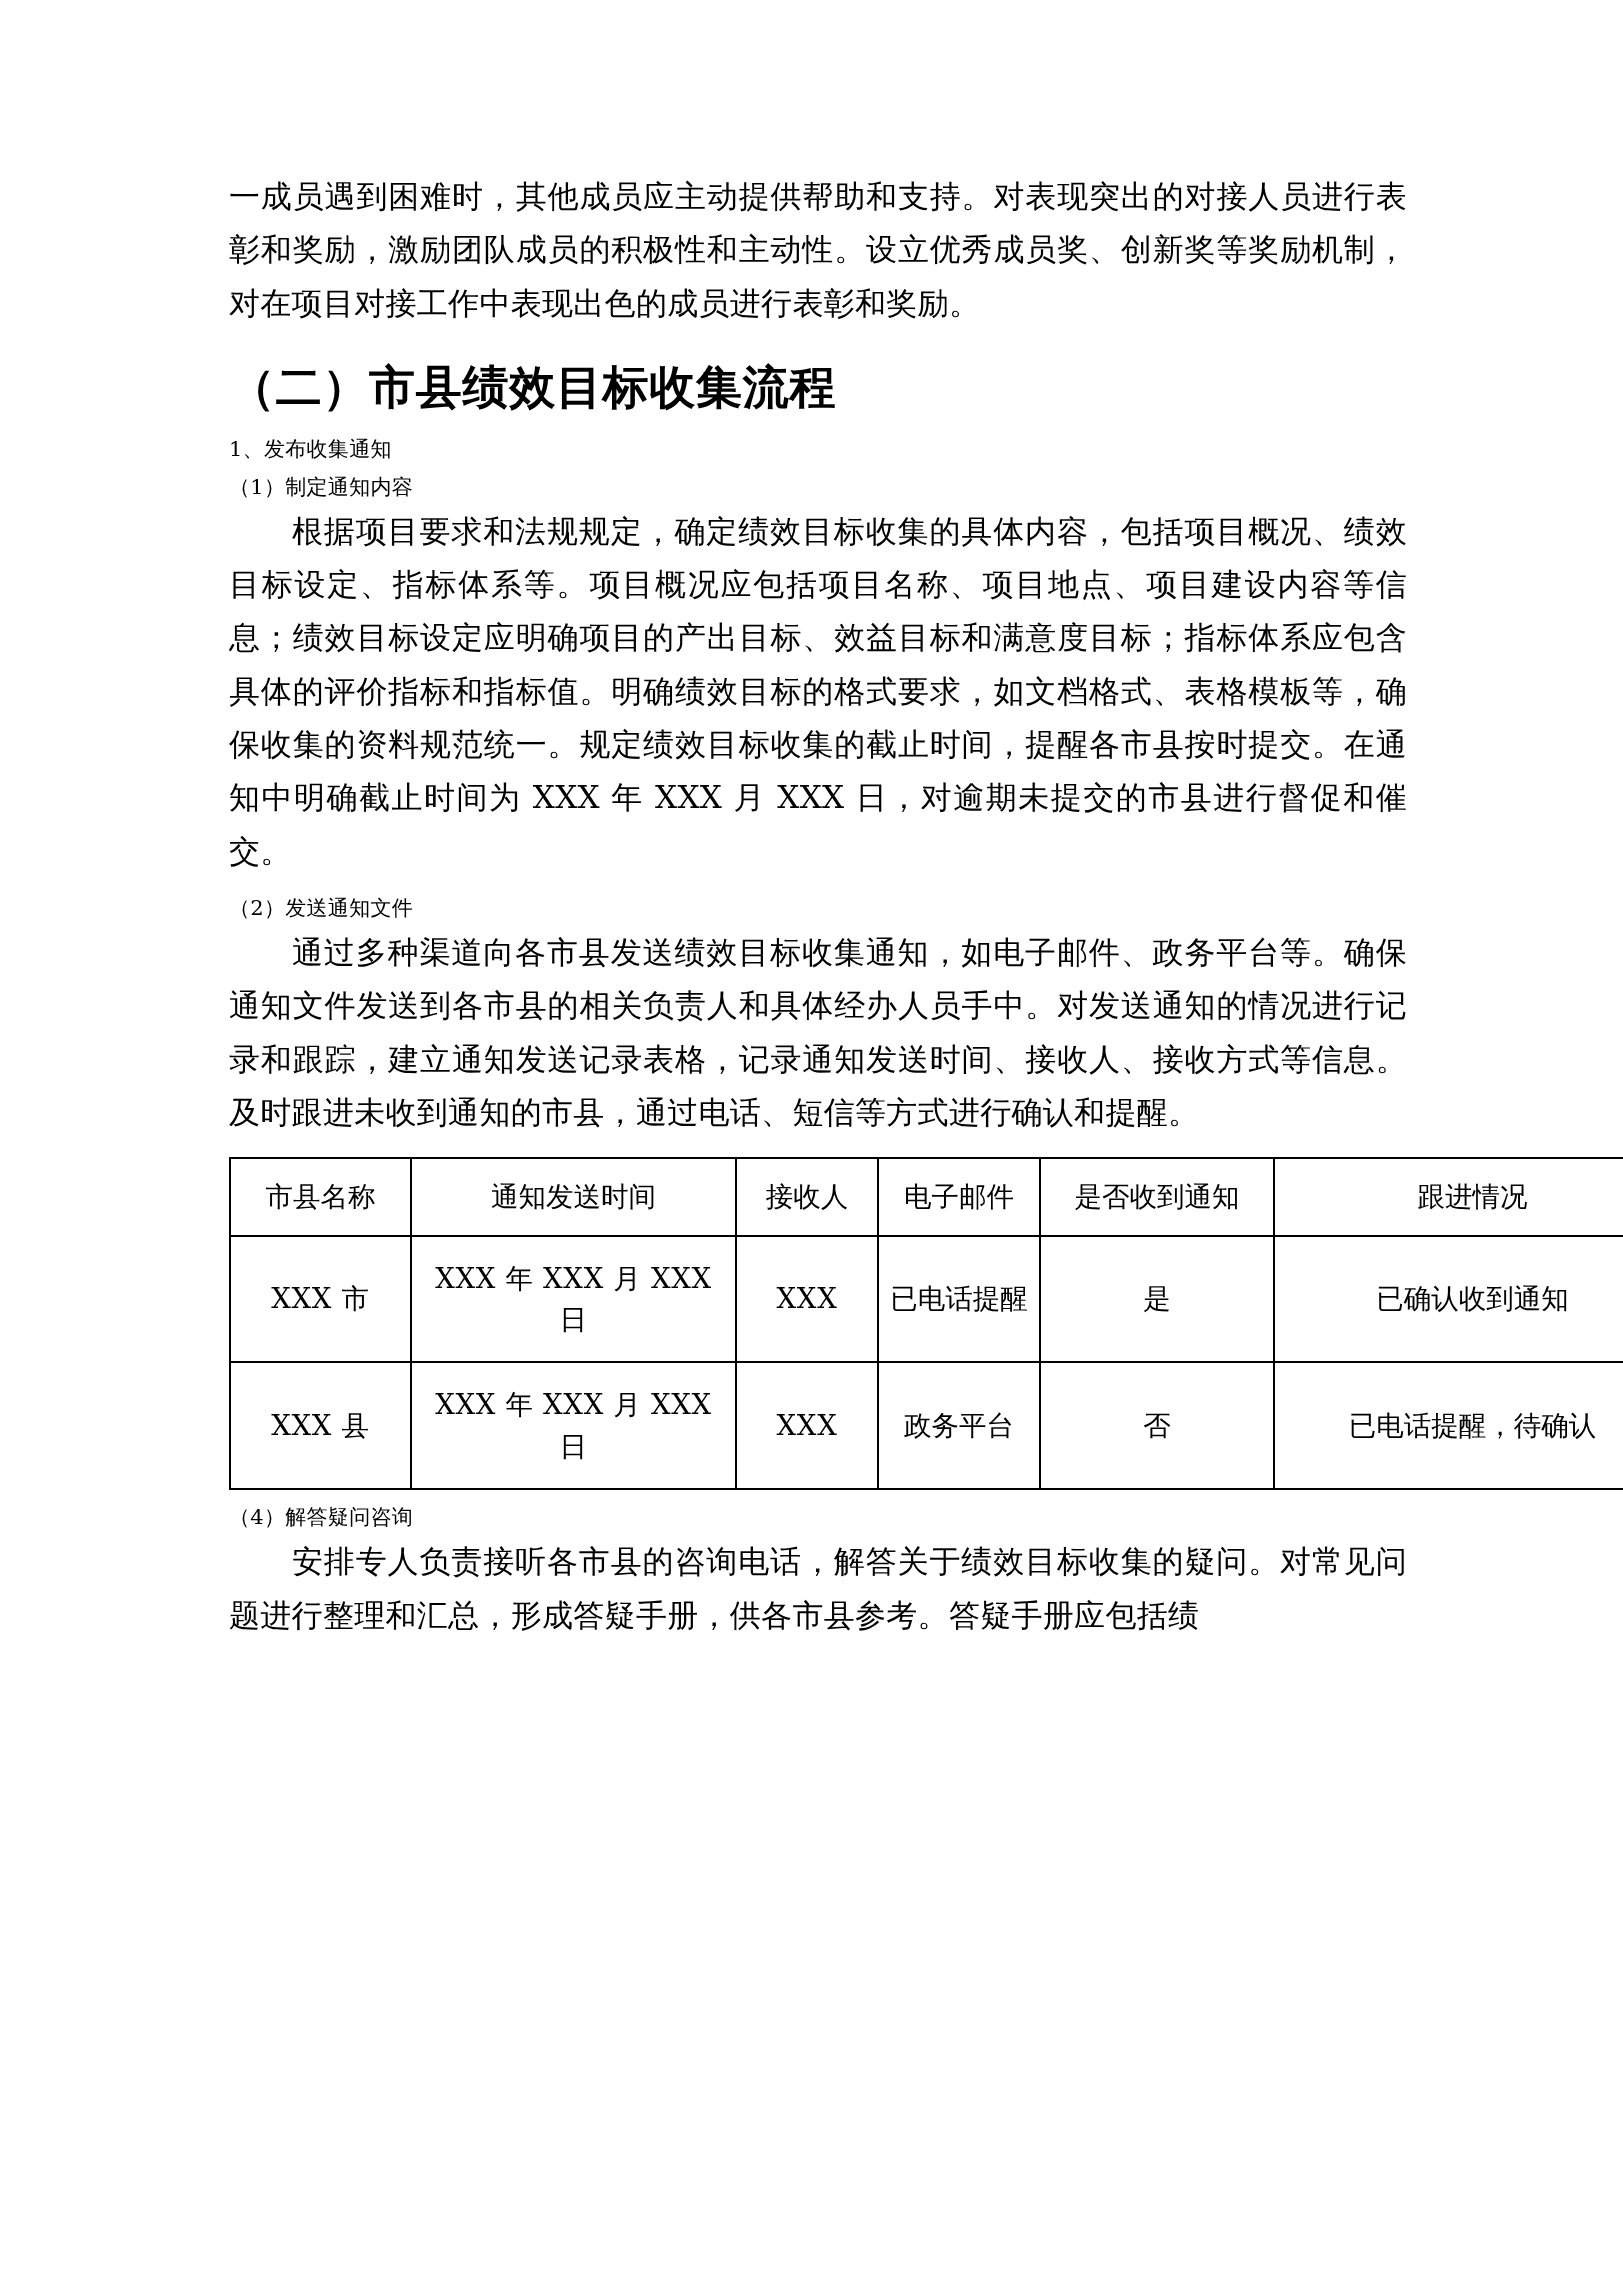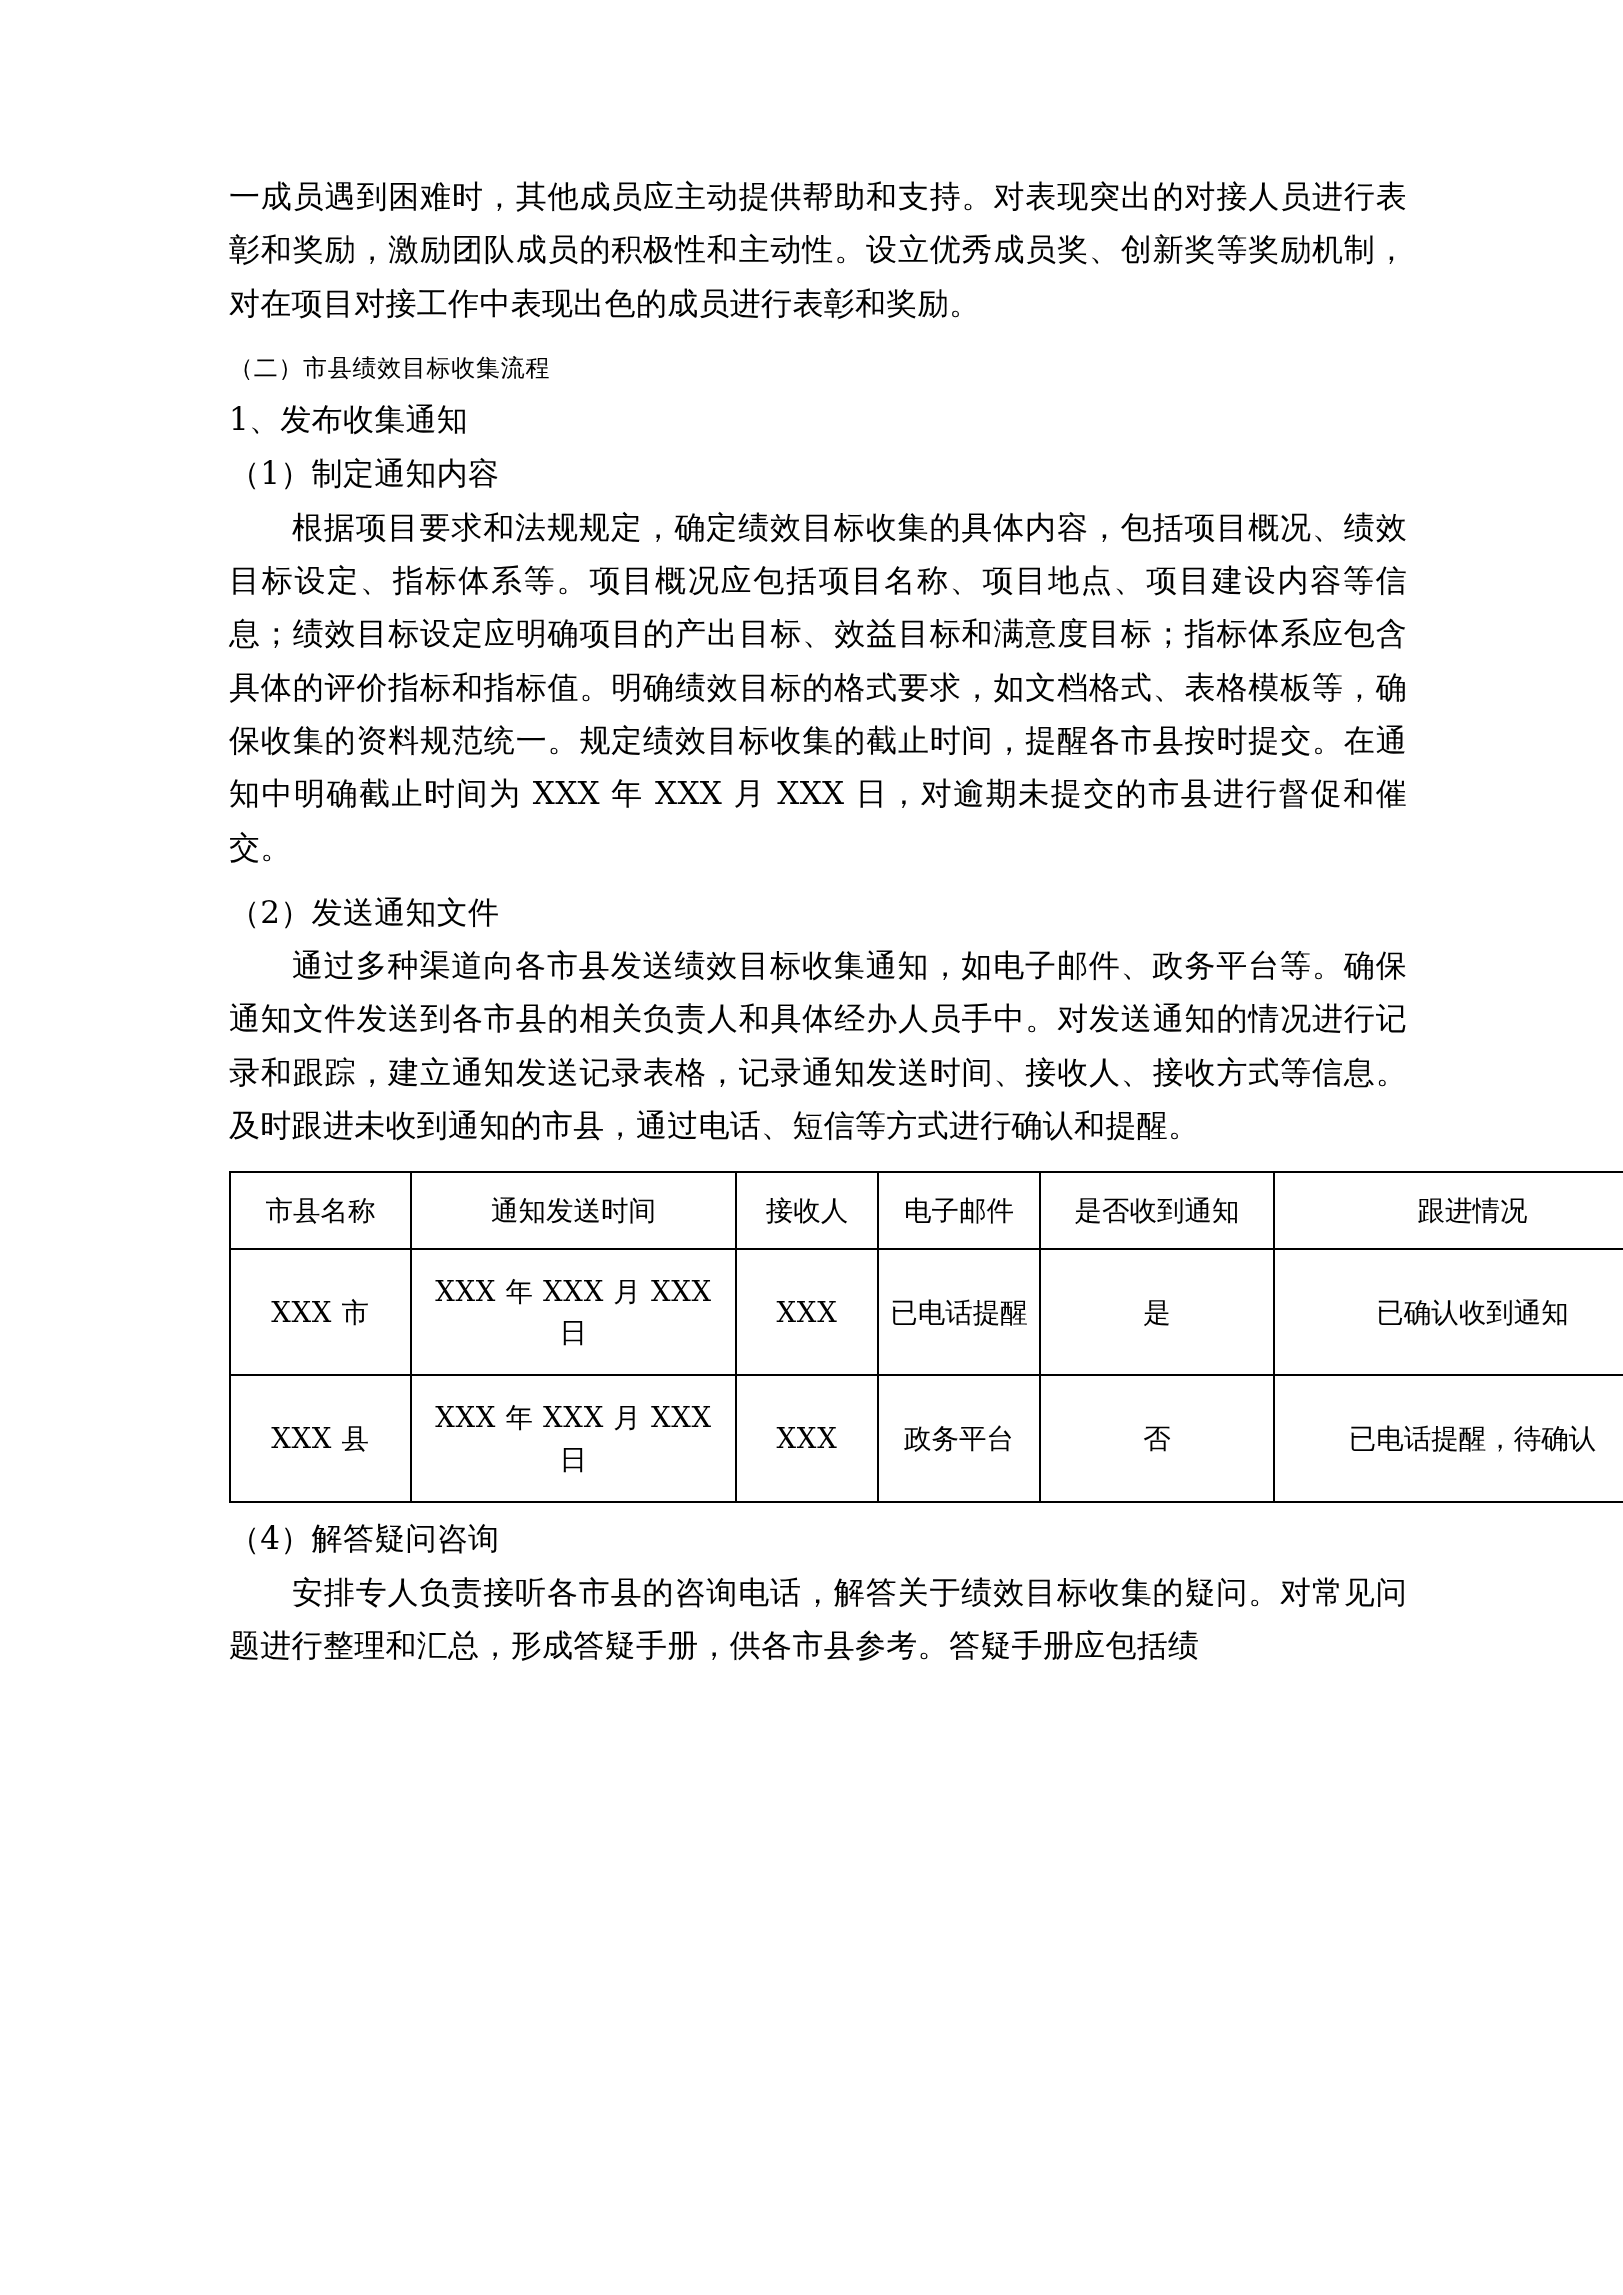--- a/index.html
+++ b/index.html
@@ -28,28 +28,29 @@
     font-size: 31px;
     line-height: 1.72;
     text-align: justify;
     text-justify: inter-ideograph;
     letter-spacing: 0.3px;
   }
   .para-indent {
     text-indent: 63px;
   }
   .heading2 {
-    font-size: 24px;
+    font-size: 46px;
     line-height: 1.75;
     margin-top: 17px;
     margin-bottom: 3.9px;
     letter-spacing: 0.7px;
+    font-weight: bold;
   }
   .sub-label {
-    font-size: 31px;
+    font-size: 21px;
     line-height: 1.72;
     margin-top: 1.3px;
   }
   .spaced {
     margin-top: 11.8px;
   }
   table.doc-table {
     border-collapse: collapse;
     width: 1178px;
     margin-top: 18.3px;

